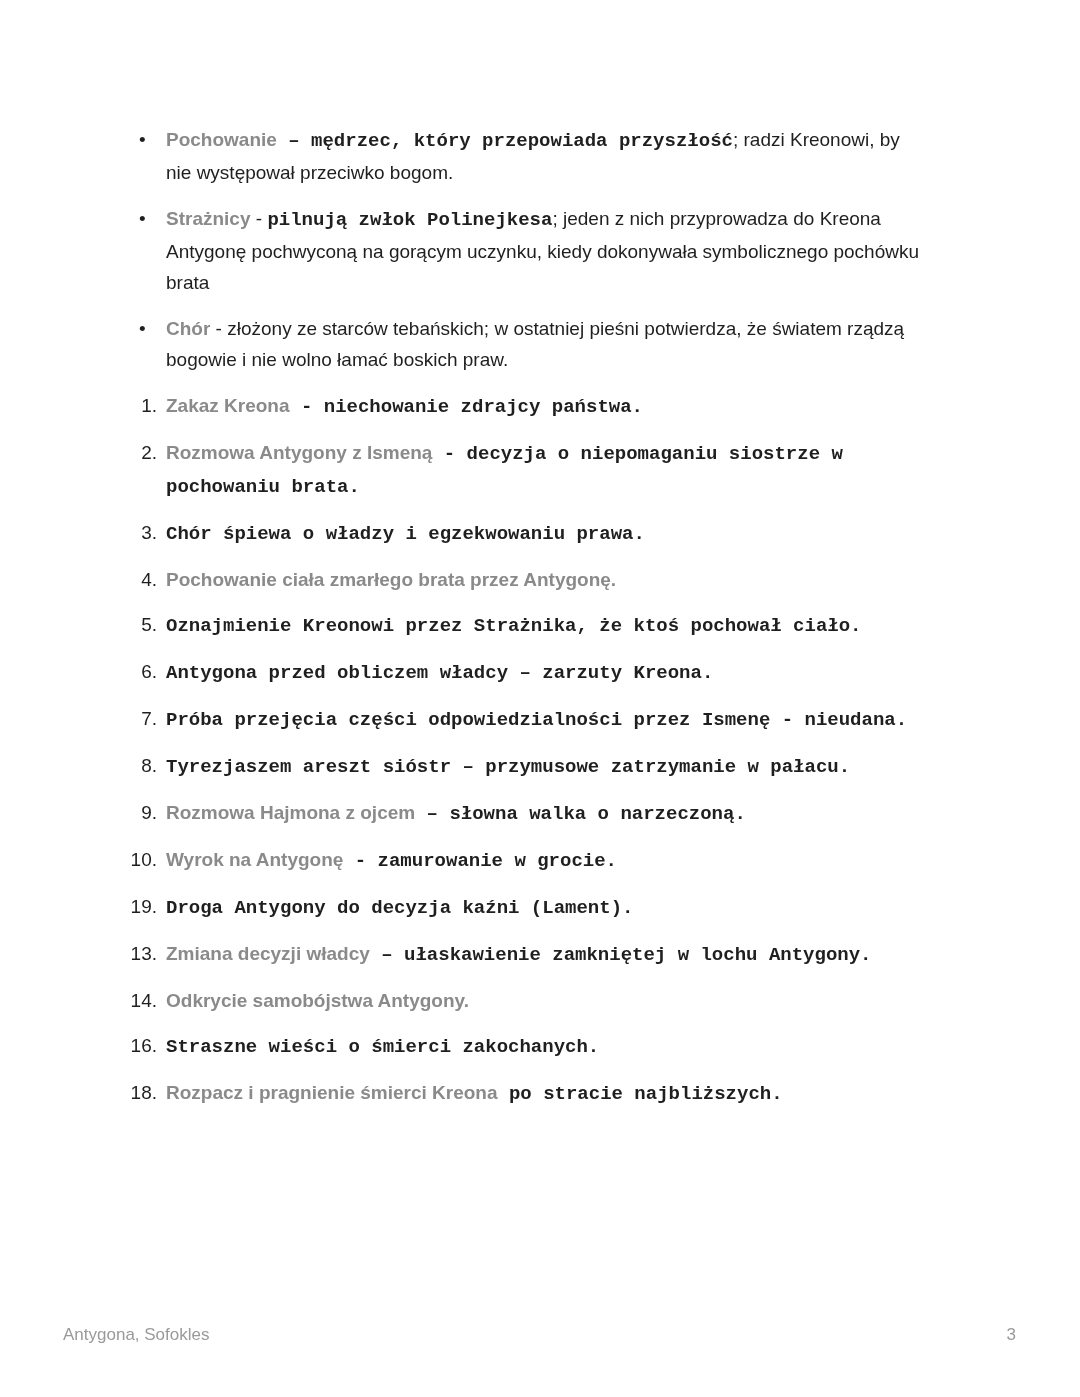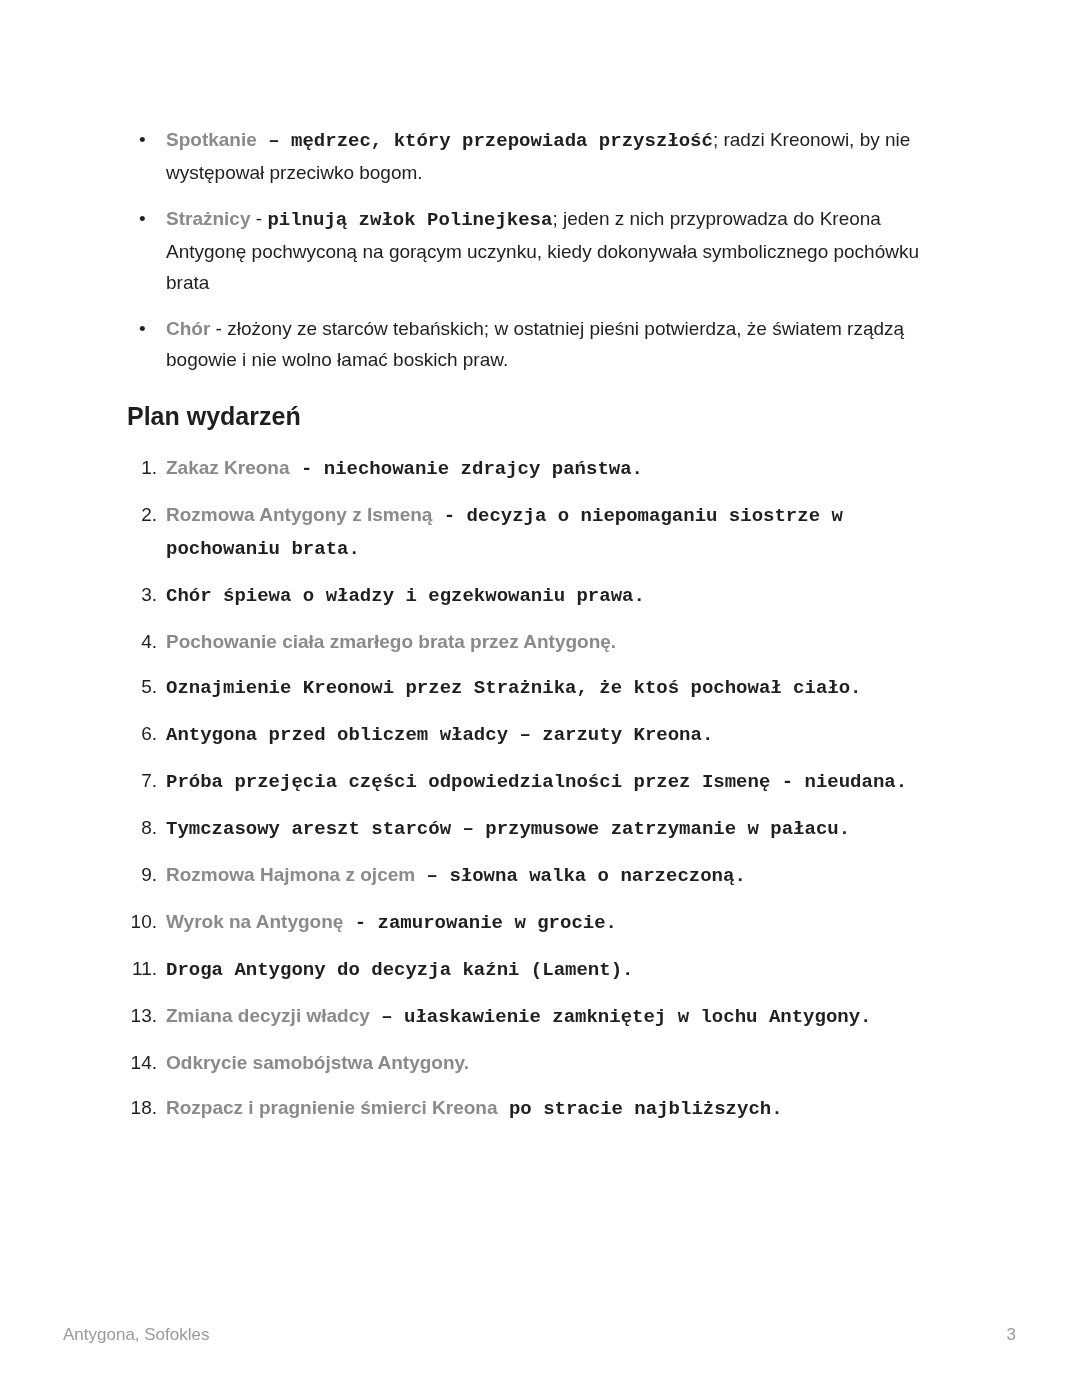--- a/index.html
+++ b/index.html
@@ -89,26 +89,25 @@
     color:var(--footer-gray);
     font-weight:400;
   }
 </style>
 </head>
 <body>
 
 <div class="page">
 
   <ul class="char-list">
-      <li><span class="bullet-marker">•</span><span class="seg-gray">Spotkanie</span><span class="seg-bold"> – mędrzec, który przepowiada przyszłość</span><span class="seg-regular">; radzi Kreonowi, by nie występował przeciwko bogom.</span></li>
+      <li><span class="bullet-marker">•</span><span class="seg-gray">Pochowanie</span><span class="seg-bold"> – mędrzec, który przepowiada przyszłość</span><span class="seg-regular">; radzi Kreonowi, by nie występował przeciwko bogom.</span></li>
       <li><span class="bullet-marker">•</span><span class="seg-gray">Strażnicy</span><span class="seg-regular"> - </span><span class="seg-bold">pilnują zwłok Polinejkesa</span><span class="seg-regular">; jeden z nich przyprowadza do Kreona Antygonę pochwyconą na gorącym uczynku, kiedy dokonywała symbolicznego pochówku brata</span></li>
       <li><span class="bullet-marker">•</span><span class="seg-gray">Chór</span><span class="seg-regular"> - złożony ze starców tebańskich; w ostatniej pieśni potwierdza, że światem rządzą bogowie i nie wolno łamać boskich praw.</span></li>
     </ul>
 
-  <h2 class="section-heading">Plan wydarzeń</h2>
 
   <ol class="events">
       <li>
         <span class="event-num">1.</span>
         <div class="event-content"><span class="seg-gray">Zakaz Kreona</span><span class="seg-bold"> - niechowanie zdrajcy państwa.</span></div>
       </li>
       <li>
         <span class="event-num">2.</span>
         <div class="event-content"><span class="seg-gray">Rozmowa Antygony z Ismeną</span><span class="seg-bold"> - decyzja o niepomaganiu siostrze w pochowaniu brata.</span></div>
       </li>
@@ -127,41 +126,45 @@
       <li>
         <span class="event-num">6.</span>
         <div class="event-content"><span class="seg-bold">Antygona przed obliczem władcy – zarzuty Kreona.</span></div>
       </li>
       <li>
         <span class="event-num">7.</span>
         <div class="event-content"><span class="seg-bold">Próba przejęcia części odpowiedzialności przez Ismenę - nieudana.</span></div>
       </li>
       <li>
         <span class="event-num">8.</span>
-        <div class="event-content"><span class="seg-bold">Tymczasowy areszt starców – przymusowe zatrzymanie w pałacu.</span></div>
+        <div class="event-content"><span class="seg-bold">Tyrezjaszem areszt sióstr – przymusowe zatrzymanie w pałacu.</span></div>
       </li>
       <li>
         <span class="event-num">9.</span>
         <div class="event-content"><span class="seg-gray">Rozmowa Hajmona z ojcem</span><span class="seg-bold"> – słowna walka o narzeczoną.</span></div>
       </li>
       <li>
         <span class="event-num">10.</span>
         <div class="event-content"><span class="seg-gray">Wyrok na Antygonę</span><span class="seg-bold"> - zamurowanie w grocie.</span></div>
       </li>
       <li>
-        <span class="event-num">11.</span>
+        <span class="event-num">19.</span>
         <div class="event-content"><span class="seg-bold">Droga Antygony do decyzja kaźni (Lament).</span></div>
       </li>
       <li>
         <span class="event-num">13.</span>
         <div class="event-content"><span class="seg-gray">Zmiana decyzji władcy</span><span class="seg-bold"> – ułaskawienie zamkniętej w lochu Antygony.</span></div>
       </li>
       <li>
         <span class="event-num">14.</span>
         <div class="event-content"><span class="seg-gray">Odkrycie samobójstwa Antygony.</span></div>
+      </li>
+      <li>
+        <span class="event-num">16.</span>
+        <div class="event-content"><span class="seg-bold">Straszne wieści o śmierci zakochanych.</span></div>
       </li>
       <li>
         <span class="event-num">18.</span>
         <div class="event-content"><span class="seg-gray">Rozpacz i pragnienie śmierci Kreona</span><span class="seg-bold"> po stracie najbliższych.</span></div>
       </li>
     </ol>
 
   <div class="footer">
     <span>Antygona, Sofokles</span>
     <span>3</span>

